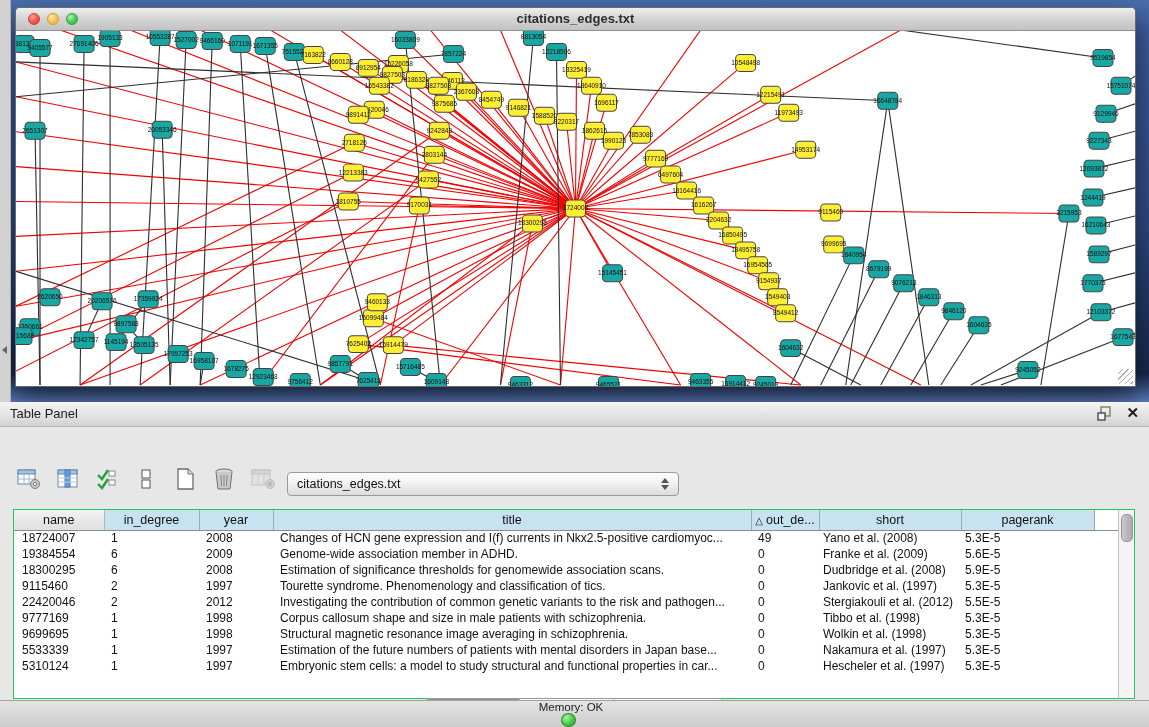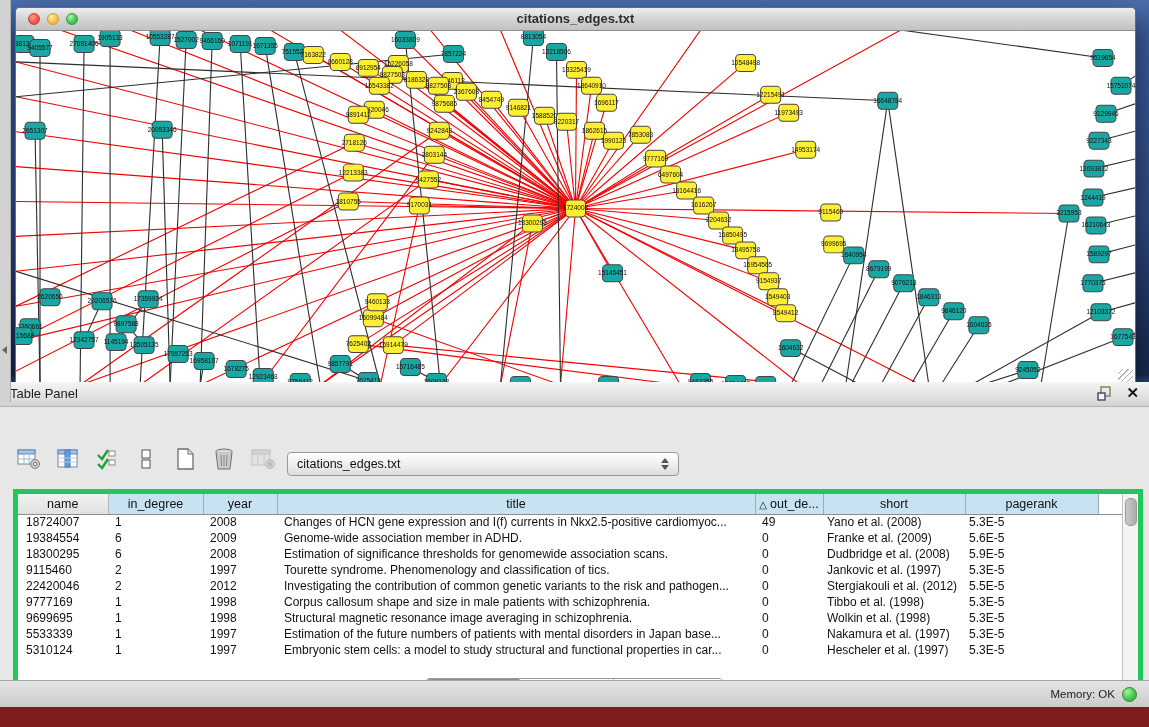--- a/index.html
+++ b/index.html
@@ -1,17 +1,17 @@
 <!DOCTYPE html>
 <html><head>
 <meta charset="utf-8">
 <style>
   html,body{margin:0;padding:0;}
   body{width:1149px;height:727px;font-family:"Liberation Sans",sans-serif;background:#d6d6d6;overflow:hidden;}
-  #app{position:relative;width:1149px;height:727px;background:#7f1d1d;}
+  #app{position:relative;width:1149px;height:727px;background:#c2410c;border-radius:15px;}
 
   
   .left-strip{position:absolute;left:0;top:0;width:10px;height:402px;background:#d2d2d2;border-right:1px solid #aeaeae;z-index:3;}
   .divider-arrow{position:absolute;left:2px;top:346px;width:0;height:0;border-top:4px solid transparent;border-bottom:4px solid transparent;border-right:5px solid #666;}
   .desktop{position:absolute;left:10px;top:0;width:1139px;height:402px;
     background:linear-gradient(180deg,#4a6fae 0%,#3c5c9c 8%,#2e4a84 55%,#16294f 93%,#5a7cbd 100%);}
   .gwindow{position:absolute;left:5px;top:7px;width:1119px;height:378px;background:#fff;border:1px solid #6b6b6b;
     border-radius:5px 5px 1px 1px;box-shadow:0 12px 28px rgba(0,0,0,.55);overflow:hidden;}
   .gtitlebar{height:22px;background:linear-gradient(180deg,#efefef,#d6d6d6 45%,#c2c2c2);border-bottom:1px solid #8f8f8f;position:relative;}
   .gtitle{position:absolute;left:0;right:0;top:3px;text-align:center;font-size:13px;color:#2e2e2e;font-weight:bold;}
@@ -20,39 +20,39 @@
   .light.red{background:radial-gradient(circle at 35% 30%,#ff9d95,#ee5148 60%);border:1px solid #c94038;}
   .light.yellow{background:radial-gradient(circle at 35% 30%,#ffe9a8,#f5bd45 60%);border:1px solid #cf9a2e;}
   .light.green{background:radial-gradient(circle at 35% 30%,#b4f3b0,#3cc44f 60%);border:1px solid #2f9e3d;}
   .gcanvas{position:relative;width:100%;height:355px;background:#fff;overflow:hidden;}
   .gcanvas svg{position:absolute;left:0;top:0;width:100%;height:100%;}
   .resize-grip{position:absolute;right:2px;bottom:2px;width:15px;height:15px;
     background:repeating-linear-gradient(135deg,transparent 0 3px,#9a9a9a 3px 4px);opacity:.8;}
   .gnode-label{font-family:"Liberation Sans",sans-serif;font-size:6.5px;fill:#101010;}
 
   
-  .panel{position:absolute;left:0;top:382px;width:1149px;height:325px;background:#e7e7e7;}
+  .panel{position:absolute;left:0;top:402px;width:1149px;height:325px;background:#e7e7e7;}
   .panel-titlebar{position:relative;height:24px;background:linear-gradient(180deg,#f5f5f5,#dedede 70%,#d2d2d2);border-bottom:1px solid #b4b4b4;}
   .panel-title{position:absolute;left:10px;top:4px;font-size:13px;color:#1d1d1d;}
   .panel-controls{position:absolute;right:10px;top:3px;display:flex;align-items:center;gap:14px;}
   .close-x{font-size:15px;font-weight:bold;color:#1a1a1a;line-height:16px;cursor:default;}
   .panel-body{position:relative;height:300px;}
 
   .toolbar{position:absolute;left:16px;top:40px;display:flex;align-items:center;gap:13px;}
   .tb-icon{width:26px;height:24px;display:flex;align-items:center;justify-content:center;}
   .tb-icon.disabled{opacity:.45;}
   .fx{font-family:"Liberation Serif",serif;font-style:italic;font-weight:bold;font-size:15px;color:#111;}
   .combo{position:absolute;left:287px;top:45px;width:390px;height:22px;border:1px solid #9a9a9a;border-radius:4px;
     background:linear-gradient(180deg,#ffffff,#ececec 60%,#dcdcdc);display:flex;align-items:center;box-shadow:inset 0 1px 0 #fff;}
   .combo-text{flex:1;font-size:12.5px;color:#111;padding-left:9px;}
   .combo-arrows{width:18px;display:flex;flex-direction:column;align-items:center;gap:2px;padding-right:4px;}
   .tri-up{width:0;height:0;border-left:4px solid transparent;border-right:4px solid transparent;border-bottom:5px solid #555;}
   .tri-down{width:0;height:0;border-left:4px solid transparent;border-right:4px solid transparent;border-top:5px solid #555;}
 
-  .table-wrap{position:absolute;left:13px;top:82px;width:1120px;height:188px;border:5px solid #22c55e;background:#fff;}
+  .table-wrap{position:absolute;left:13px;top:82px;width:1120px;height:188px;border:1px solid #22c55e;background:#fff;}
   .scrollbar{position:absolute;right:0;top:0;width:15px;height:100%;background:#f4f4f4;border-left:1px solid #c3c3c3;}
   .scroll-thumb{position:absolute;left:2px;top:4px;width:10px;height:26px;border-radius:5px;
     background:linear-gradient(90deg,#c9c9c9,#ababab);border:1px solid #999;}
   table.data{border-collapse:collapse;table-layout:fixed;width:1104px;font-size:12px;color:#111;}
   table.data th{height:20px;font-size:12.5px;font-weight:normal;text-align:center;
     background:#c7e3f2;border-right:1px solid #93aebd;border-bottom:1px solid #8c8c8c;overflow:hidden;white-space:nowrap;padding:0 2px;box-sizing:border-box;}
   table.data th.plain{background:linear-gradient(180deg,#f2f2f2,#e0e0e0);border-right:1px solid #b5b5b5;}
   table.data th.filler{background:#fff;border-right:none;}
   table.data td{height:16px;padding:0 4px;white-space:nowrap;overflow:hidden;box-sizing:border-box;}
   table.data td:nth-child(1){padding-left:8px;}
@@ -60,21 +60,21 @@
   table.data td:nth-child(6),table.data td:nth-child(7){margin-left:37px;}
   .sort-tri{font-size:10px;margin-right:3px;}
 
   .tabs-row{position:absolute;left:0;top:271px;width:100%;display:flex;justify-content:center;}
   .segmented{display:inline-flex;border:1px solid #989898;border-radius:5px;overflow:hidden;background:#fdfdfd;box-shadow:0 1px 1px rgba(255,255,255,.9), inset 0 1px 0 #fff;}
   .segment{padding:3px 15px;font-size:12.5px;color:#1c1c1c;border-left:1px solid #bdbdbd;background:linear-gradient(180deg,#fefefe,#f1f1f1);cursor:default;}
   .segment:first-child{border-left:none;}
   .segment.selected{background:linear-gradient(180deg,#909090,#747474);color:#f4f4f4;text-shadow:0 -1px 0 rgba(0,0,0,.3);}
 
   .statusbar{position:absolute;left:0;bottom:0;width:100%;height:26px;border-top:1px solid #a2a2a2;
-    background:linear-gradient(180deg,#e4e4e4,#cccccc);display:flex;align-items:center;justify-content:flex-end;}
+    background:linear-gradient(180deg,#e4e4e4,#cccccc);display:flex;align-items:center;justify-content:flex-end;flex-direction:column;}
   .mem-label{font-size:11.5px;color:#1c1c1c;margin-right:7px;}
   .mem-dot{width:13px;height:13px;border-radius:50%;margin-right:12px;border:1px solid #2a8a2a;
     background:radial-gradient(circle at 35% 30%,#a8f0a0,#35c13f 65%);}
 </style>
 </head>
 <body>
 
 <div id="app">
 
   <div class="desktop">

